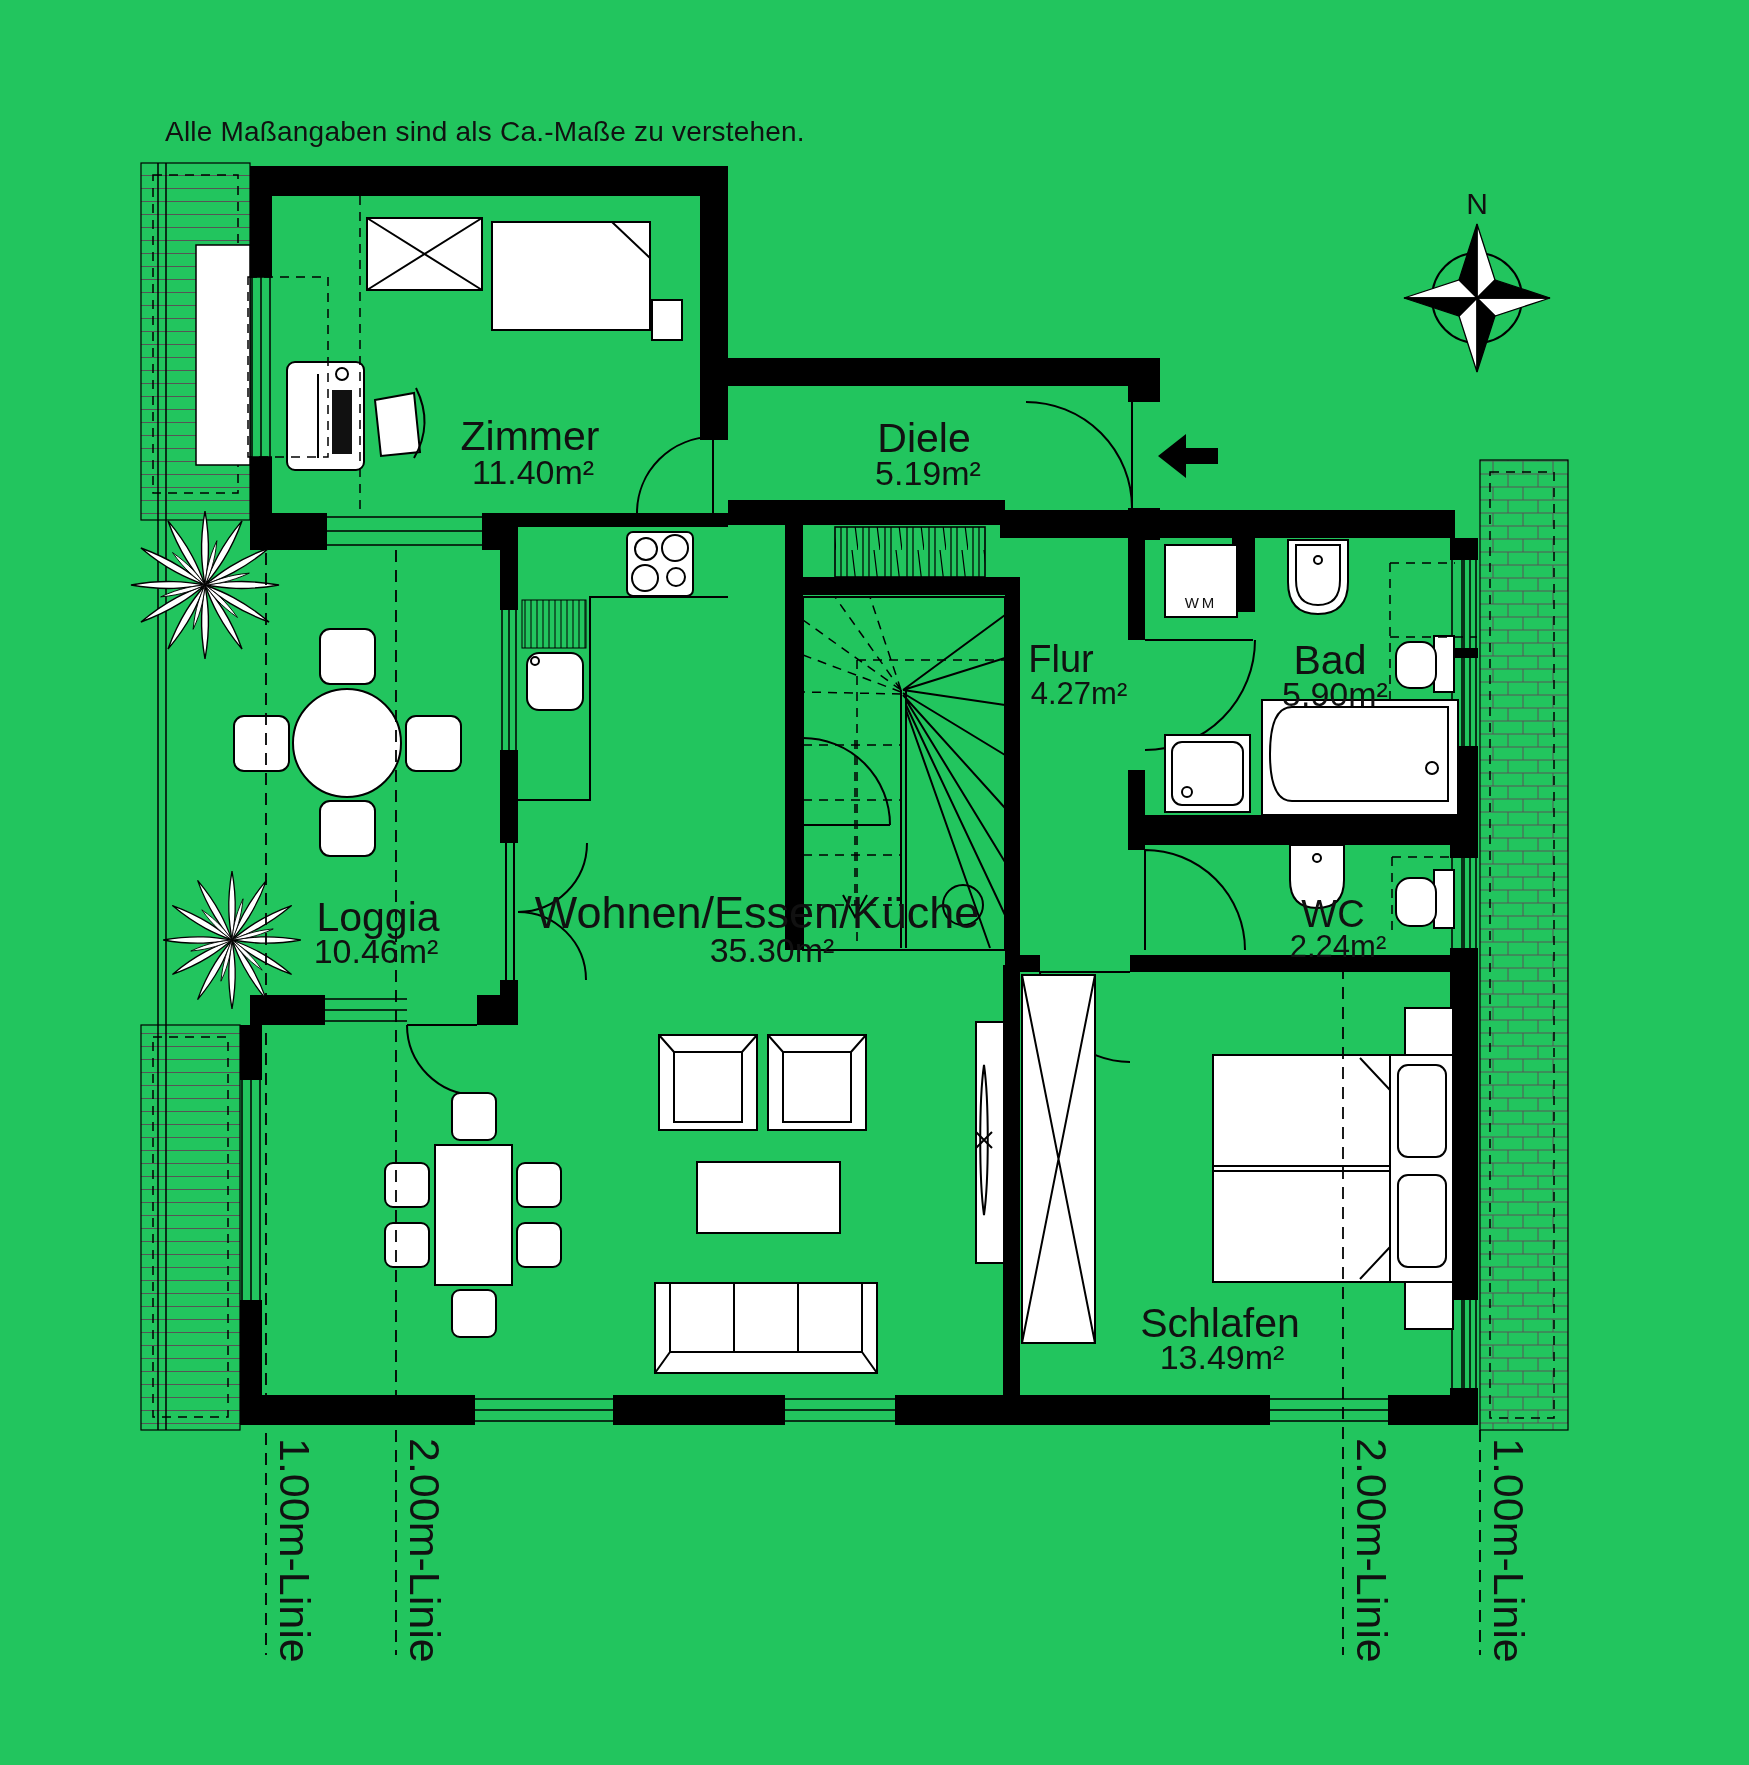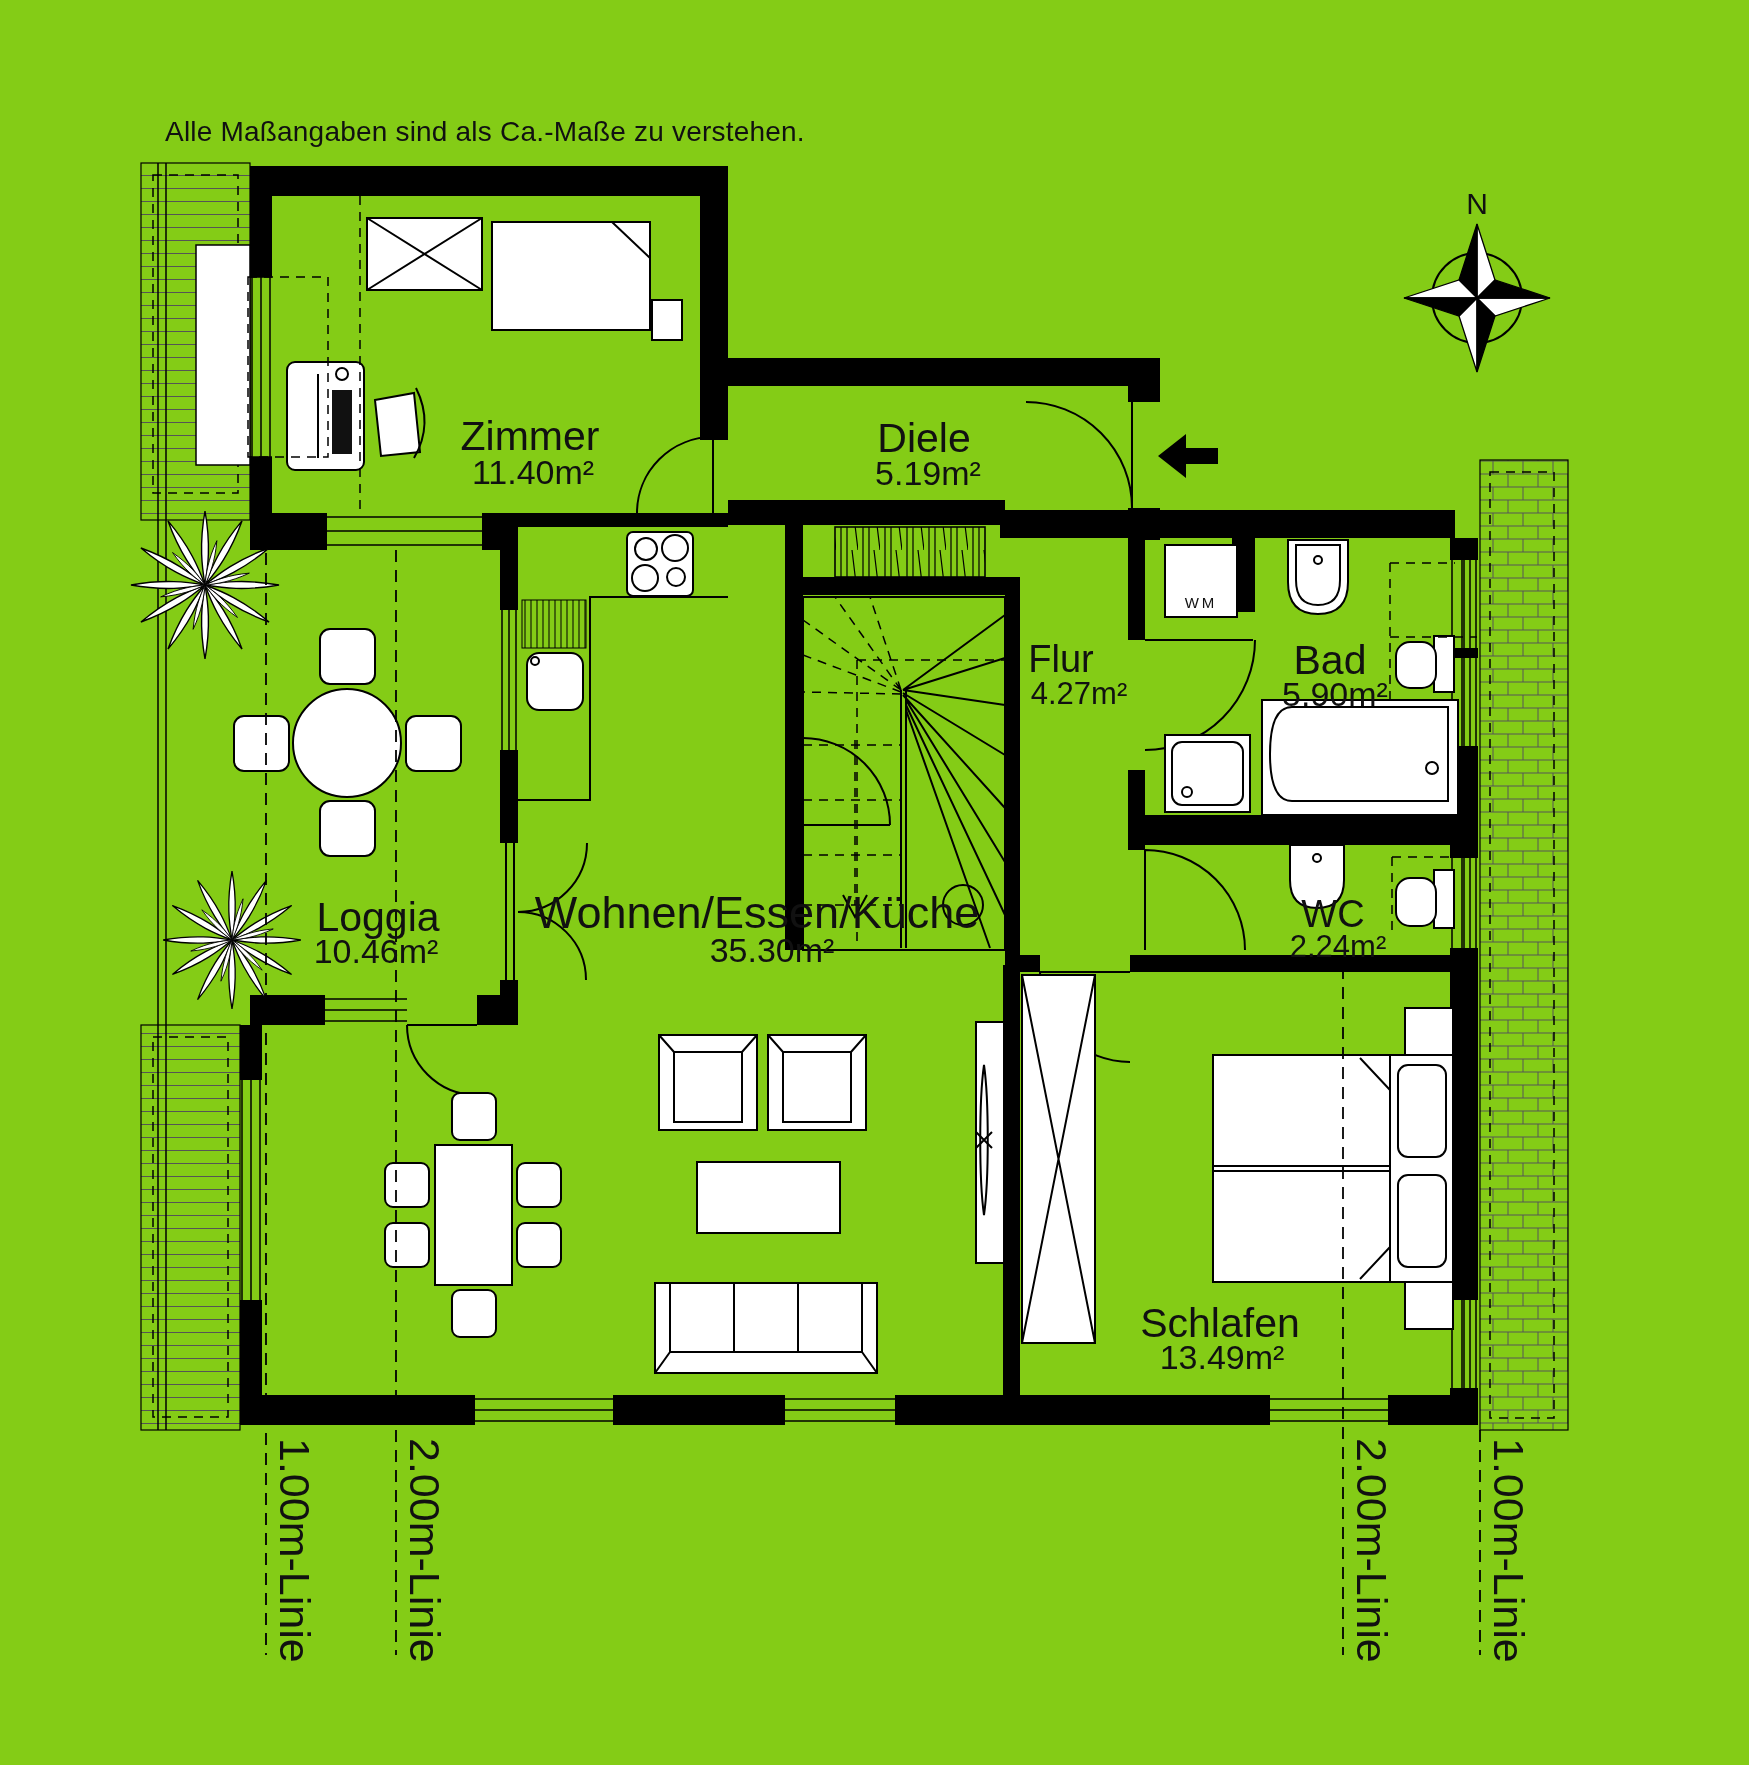--- a/index.html
+++ b/index.html
@@ -1,16 +1,16 @@
 <!DOCTYPE html>
 <html><head>
 <meta charset="utf-8">
 <style>
   html,body{margin:0;padding:0;background:#ffffff;}
-  .page{width:1749px;height:1765px;position:relative;background:#84cc16;overflow:hidden;}
+  .page{width:1749px;height:1765px;position:relative;background:#22c55e;overflow:hidden;}
   svg{display:block;}
   text{font-family:"Liberation Sans", sans-serif;fill:#111;}
   .disclaimer{font-size:28px;font-weight:500;letter-spacing:0.2px;}
   .rn{font-size:41px;}
   .rn-big{font-size:45px;}
   .rn-small{font-size:38px;}
   .ra{font-size:34px;}
   .ra-small{font-size:31px;}
   .wm{font-size:15px;letter-spacing:3px;}
   .north{font-size:30px;}

